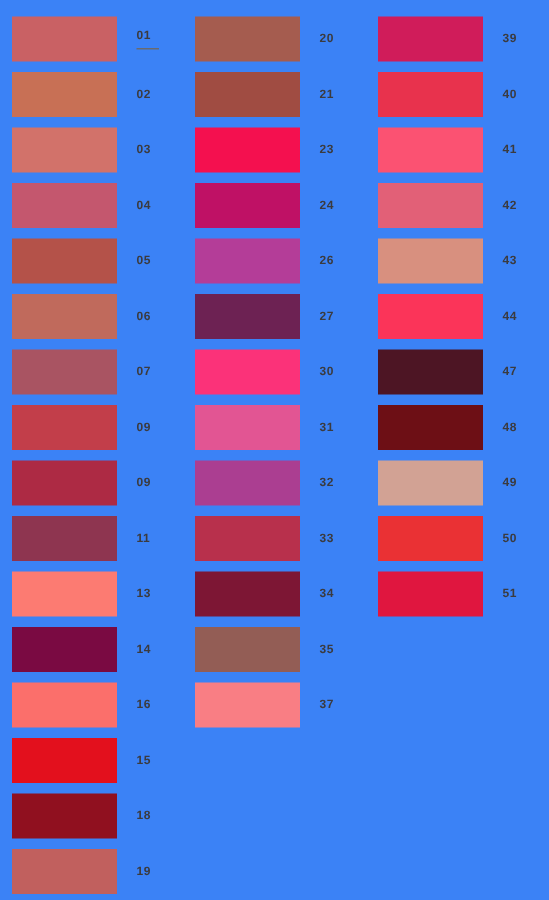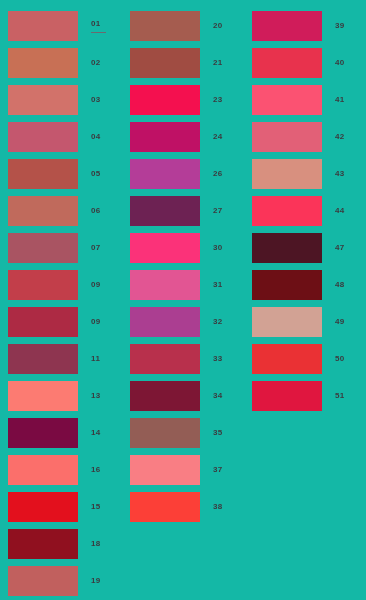--- a/index.html
+++ b/index.html
@@ -15,21 +15,21 @@
     overflow: hidden;
   }
   .swatch-chart {
     position: relative;
     width: 366px;
     height: 600px;
     box-sizing: border-box;
     display: flex;
     flex-direction: row;
     align-items: flex-start;
-    background: #14b8a6;
+    background: #3b82f6;
   }
   .swatch-column {
     width: 122px;
     flex: 0 0 122px;
     display: flex;
     flex-direction: column;
     padding-top: 7px;
     box-sizing: border-box;
   }
   .swatch-row {
@@ -245,26 +245,20 @@
         <div class="swatch-label-wrap">
           <div class="swatch-label">35</div>
         </div>
       </div>
       <div class="swatch-row">
         <div class="swatch-chip" title="#f97e84" style="background: rgb(249, 126, 132);"></div>
         <div class="swatch-label-wrap">
           <div class="swatch-label">37</div>
         </div>
       </div>
-      <div class="swatch-row">
-        <div class="swatch-chip" title="#fc3f37" style="background: rgb(252, 63, 55);"></div>
-        <div class="swatch-label-wrap">
-          <div class="swatch-label">38</div>
-        </div>
-      </div>
     </div>
   <div class="swatch-column">
       <div class="swatch-row">
         <div class="swatch-chip" title="#d01c5a" style="background: rgb(208, 28, 90);"></div>
         <div class="swatch-label-wrap">
           <div class="swatch-label">39</div>
         </div>
       </div>
       <div class="swatch-row">
         <div class="swatch-chip" title="#e8324d" style="background: rgb(232, 50, 77);"></div>

